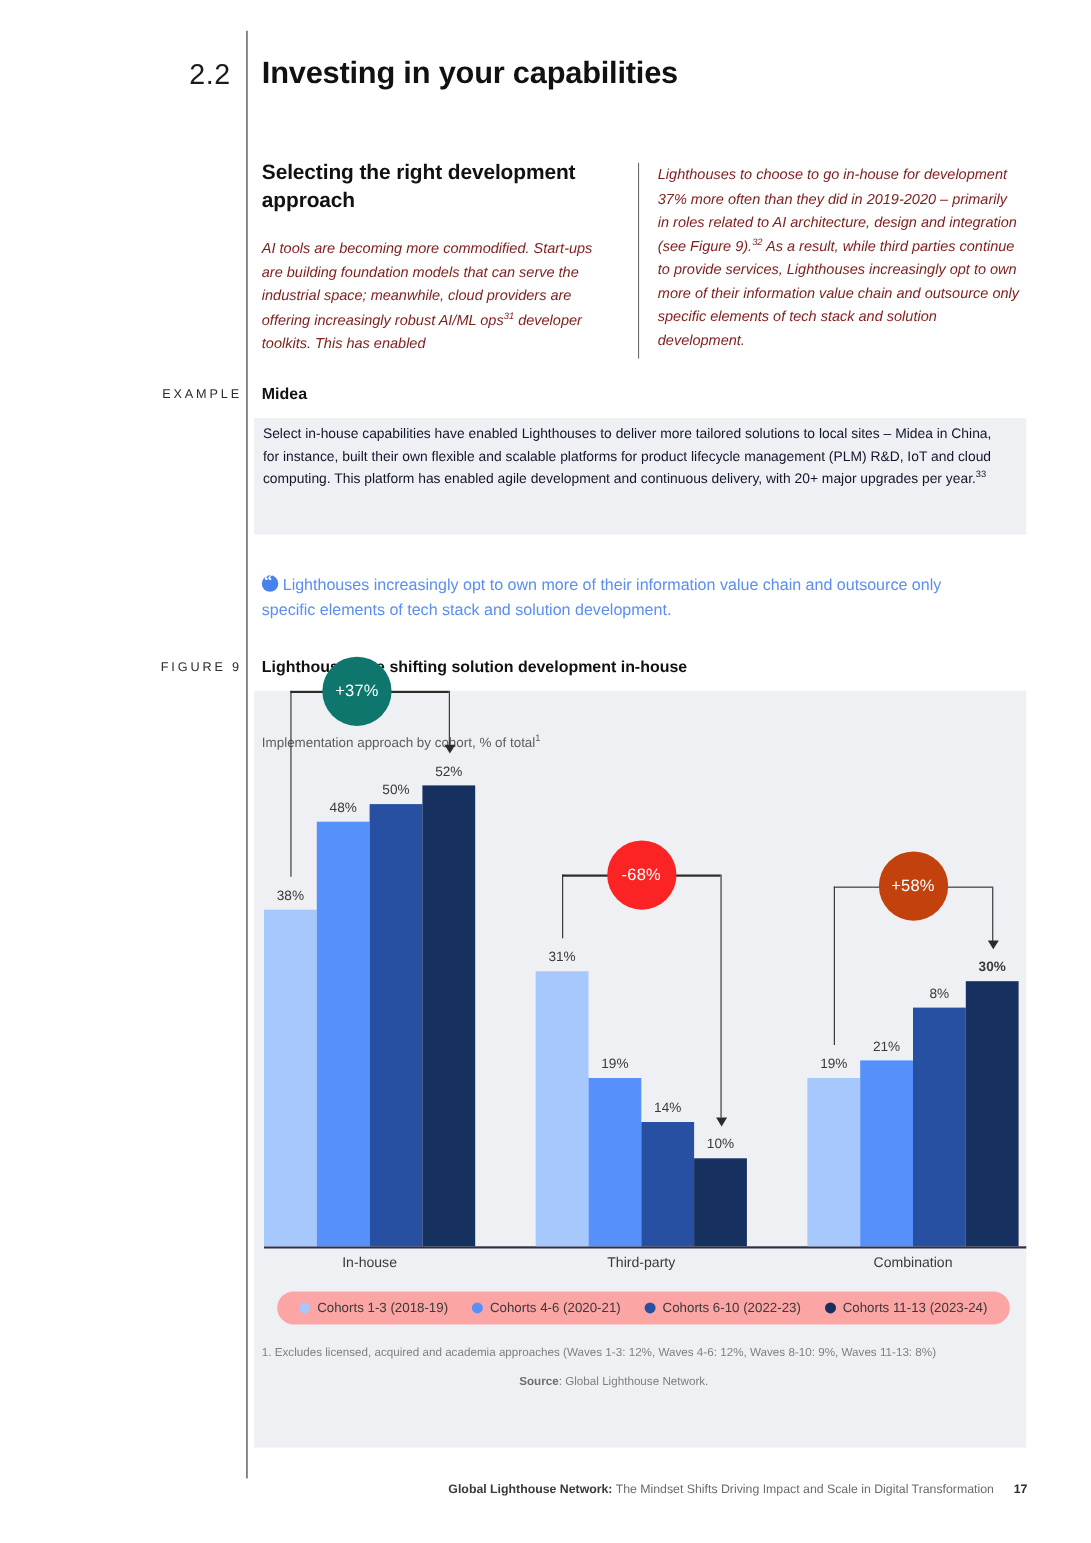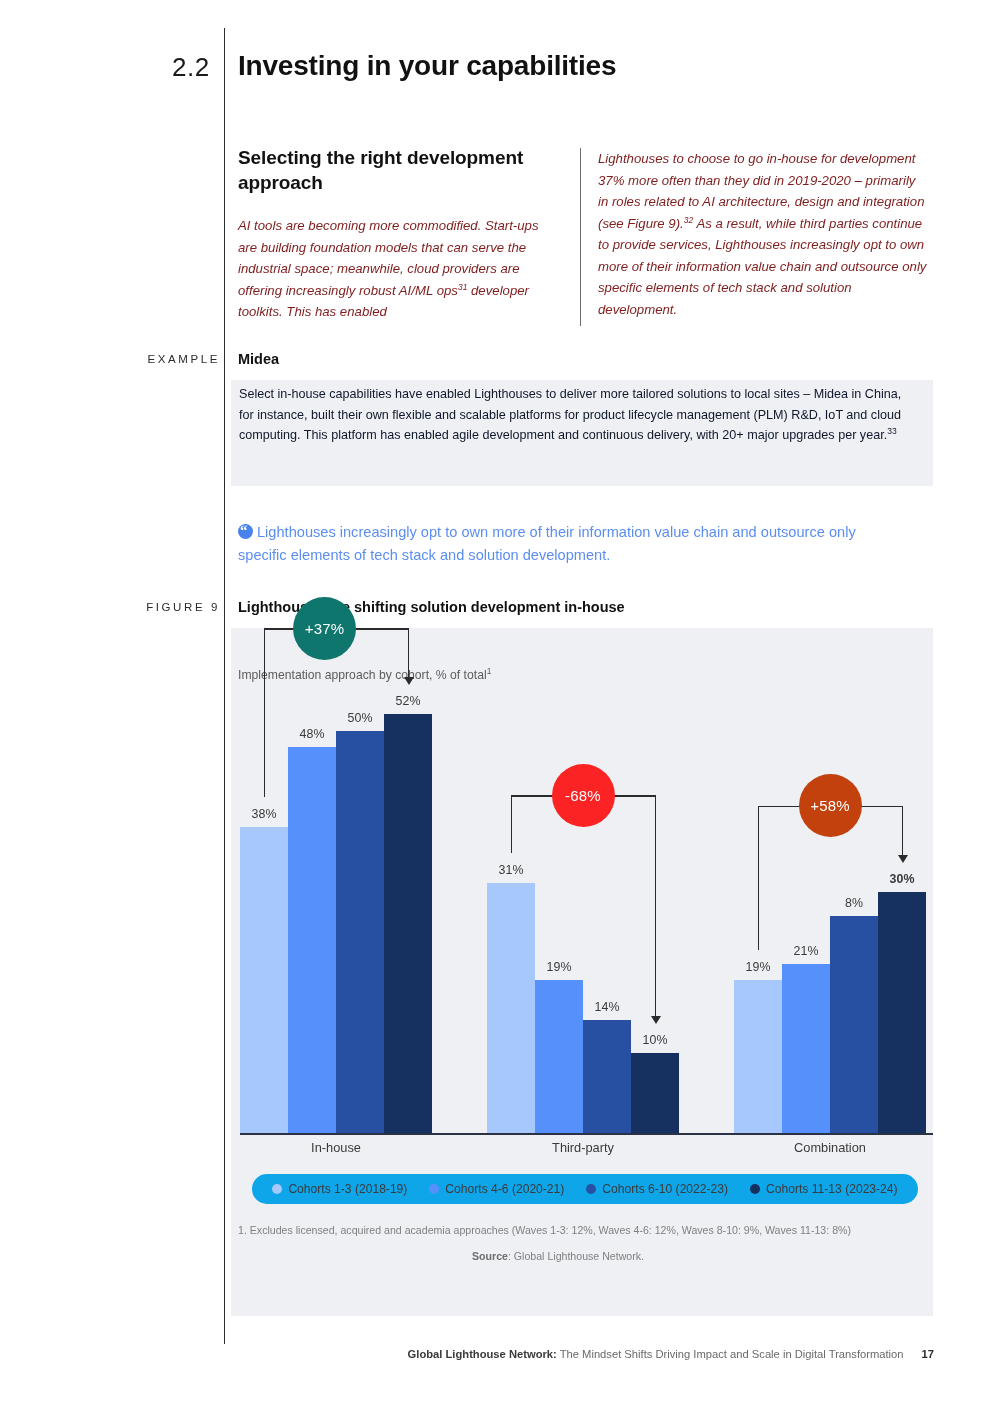--- a/index.html
+++ b/index.html
@@ -120,21 +120,21 @@
   .conn { position: absolute; background: #2b2b2b; }
   .arrow {
     position: absolute; width: 0; height: 0;
     border-left: 5px solid transparent; border-right: 5px solid transparent;
     border-top: 8px solid #2b2b2b;
   }
 
   
   .legend {
     position: absolute; left: 252px; top: 1174px;
-    width: 666px; height: 30px; background: #0ea5e9; border-radius: 15px;
+    width: 666px; height: 30px; background: #fca5a5; border-radius: 15px;
     display: flex; align-items: center; justify-content: center; gap: 22px;
   }
   .leg-item { display: flex; align-items: center; gap: 6px; font-size: 12.1px; color: #3a3a3a; }
   .leg-dot { width: 10px; height: 10px; border-radius: 50%; display: inline-block; }
 
   
   .notes { position: absolute; left: 238px; top: 1222px; width: 640px; }
   .note {
     font-size: 10.6px; line-height: 17px; color: #808080;
   }

